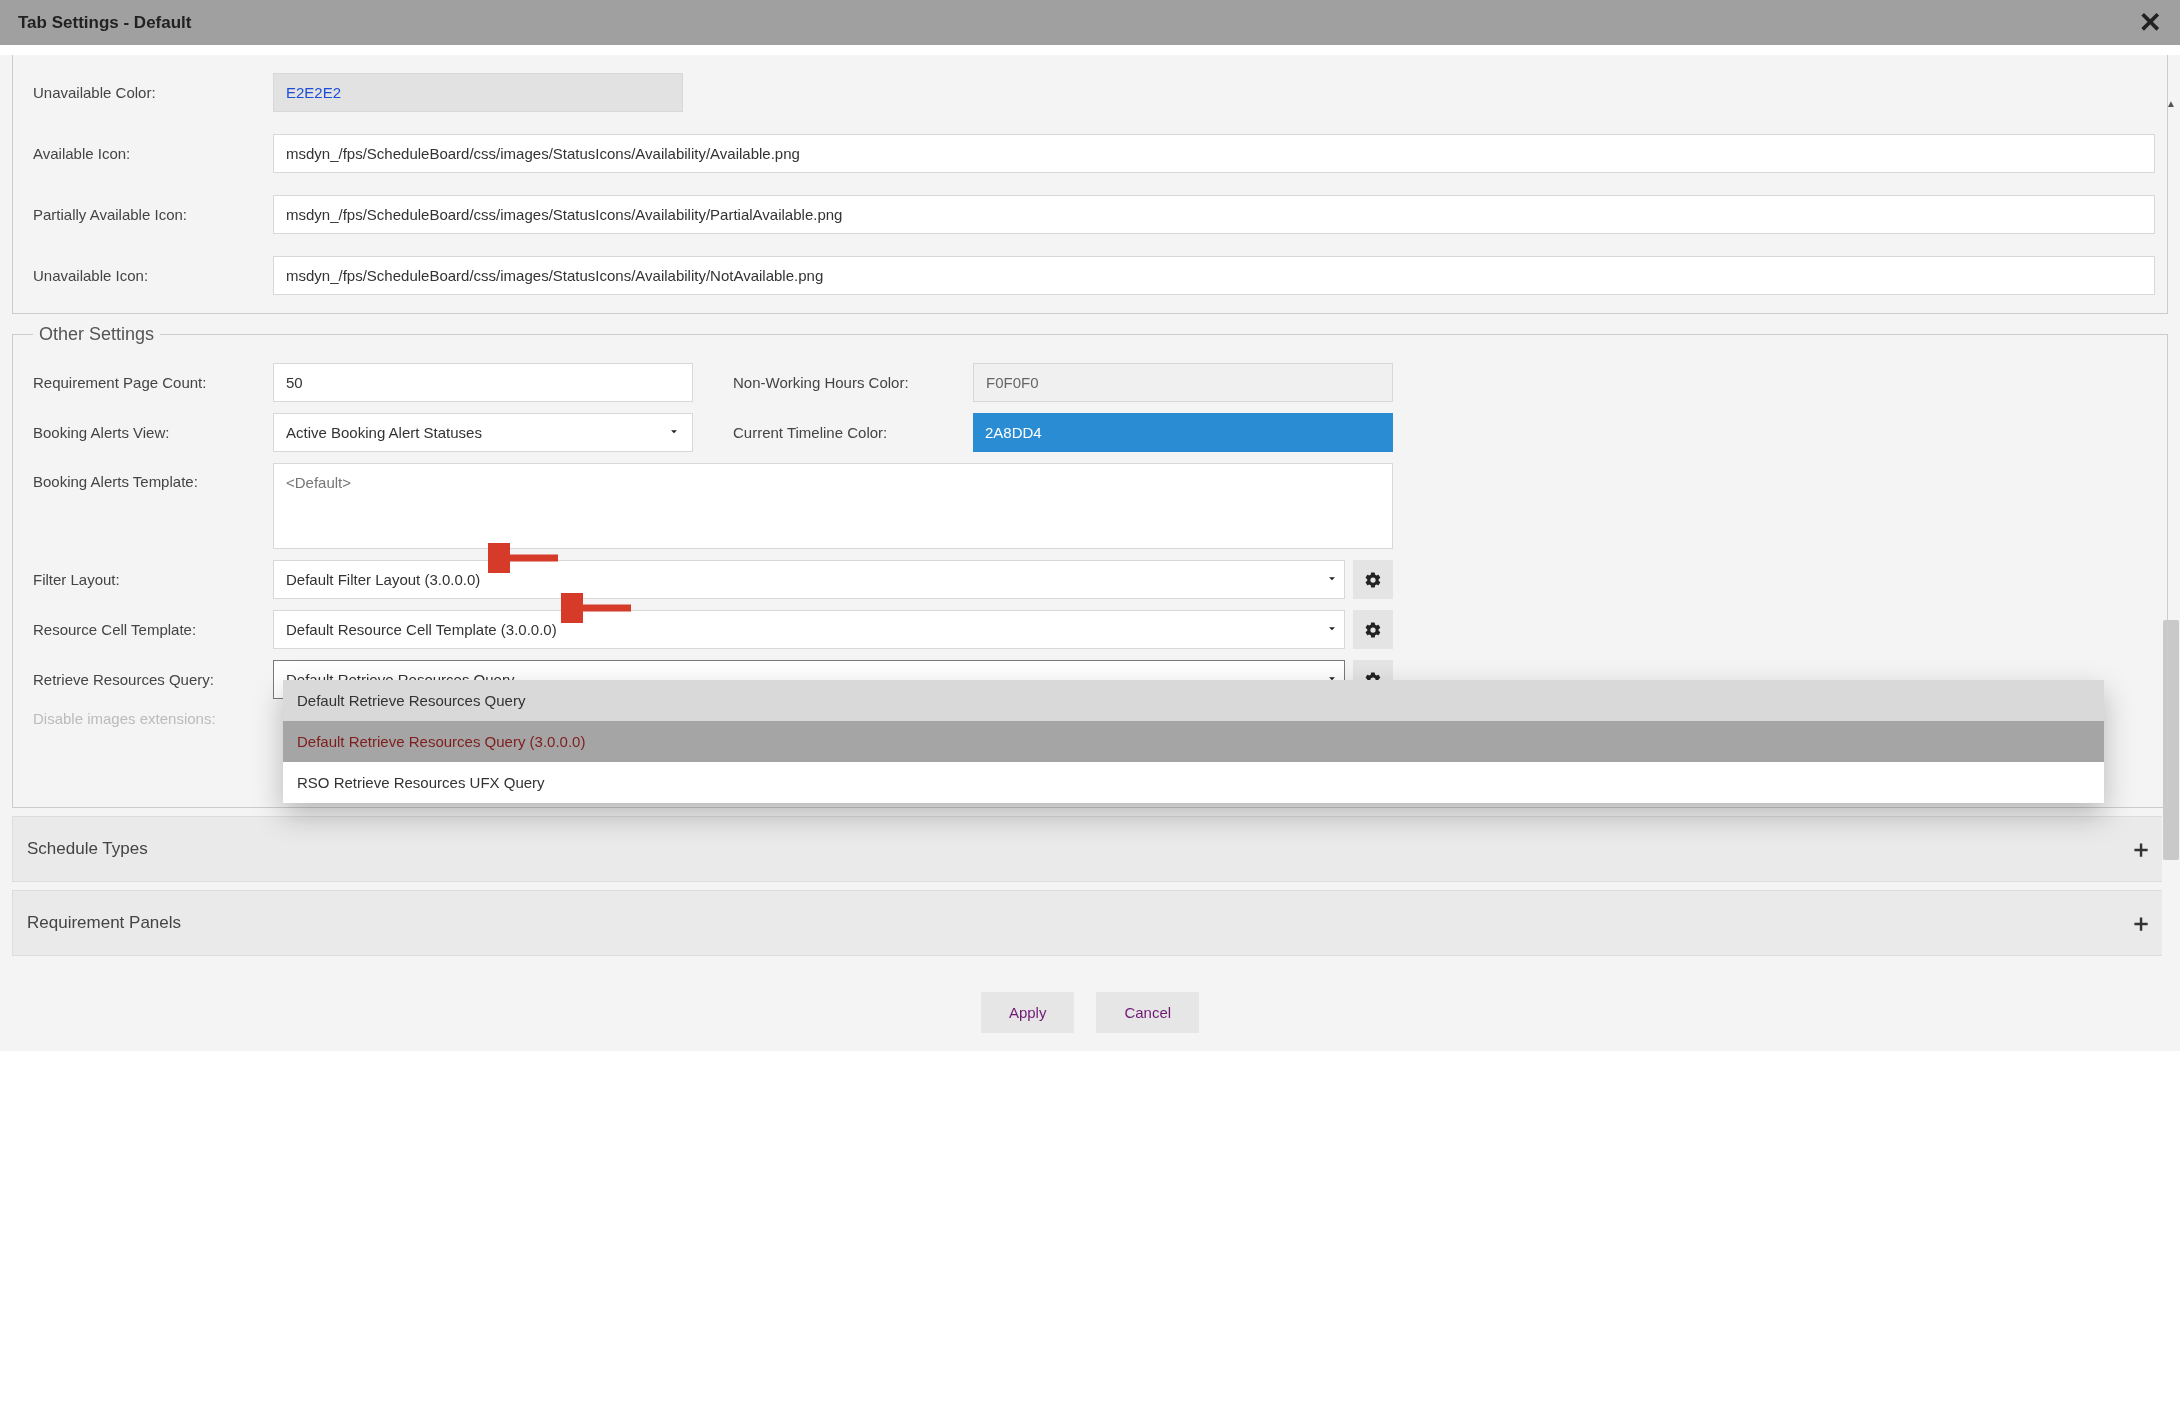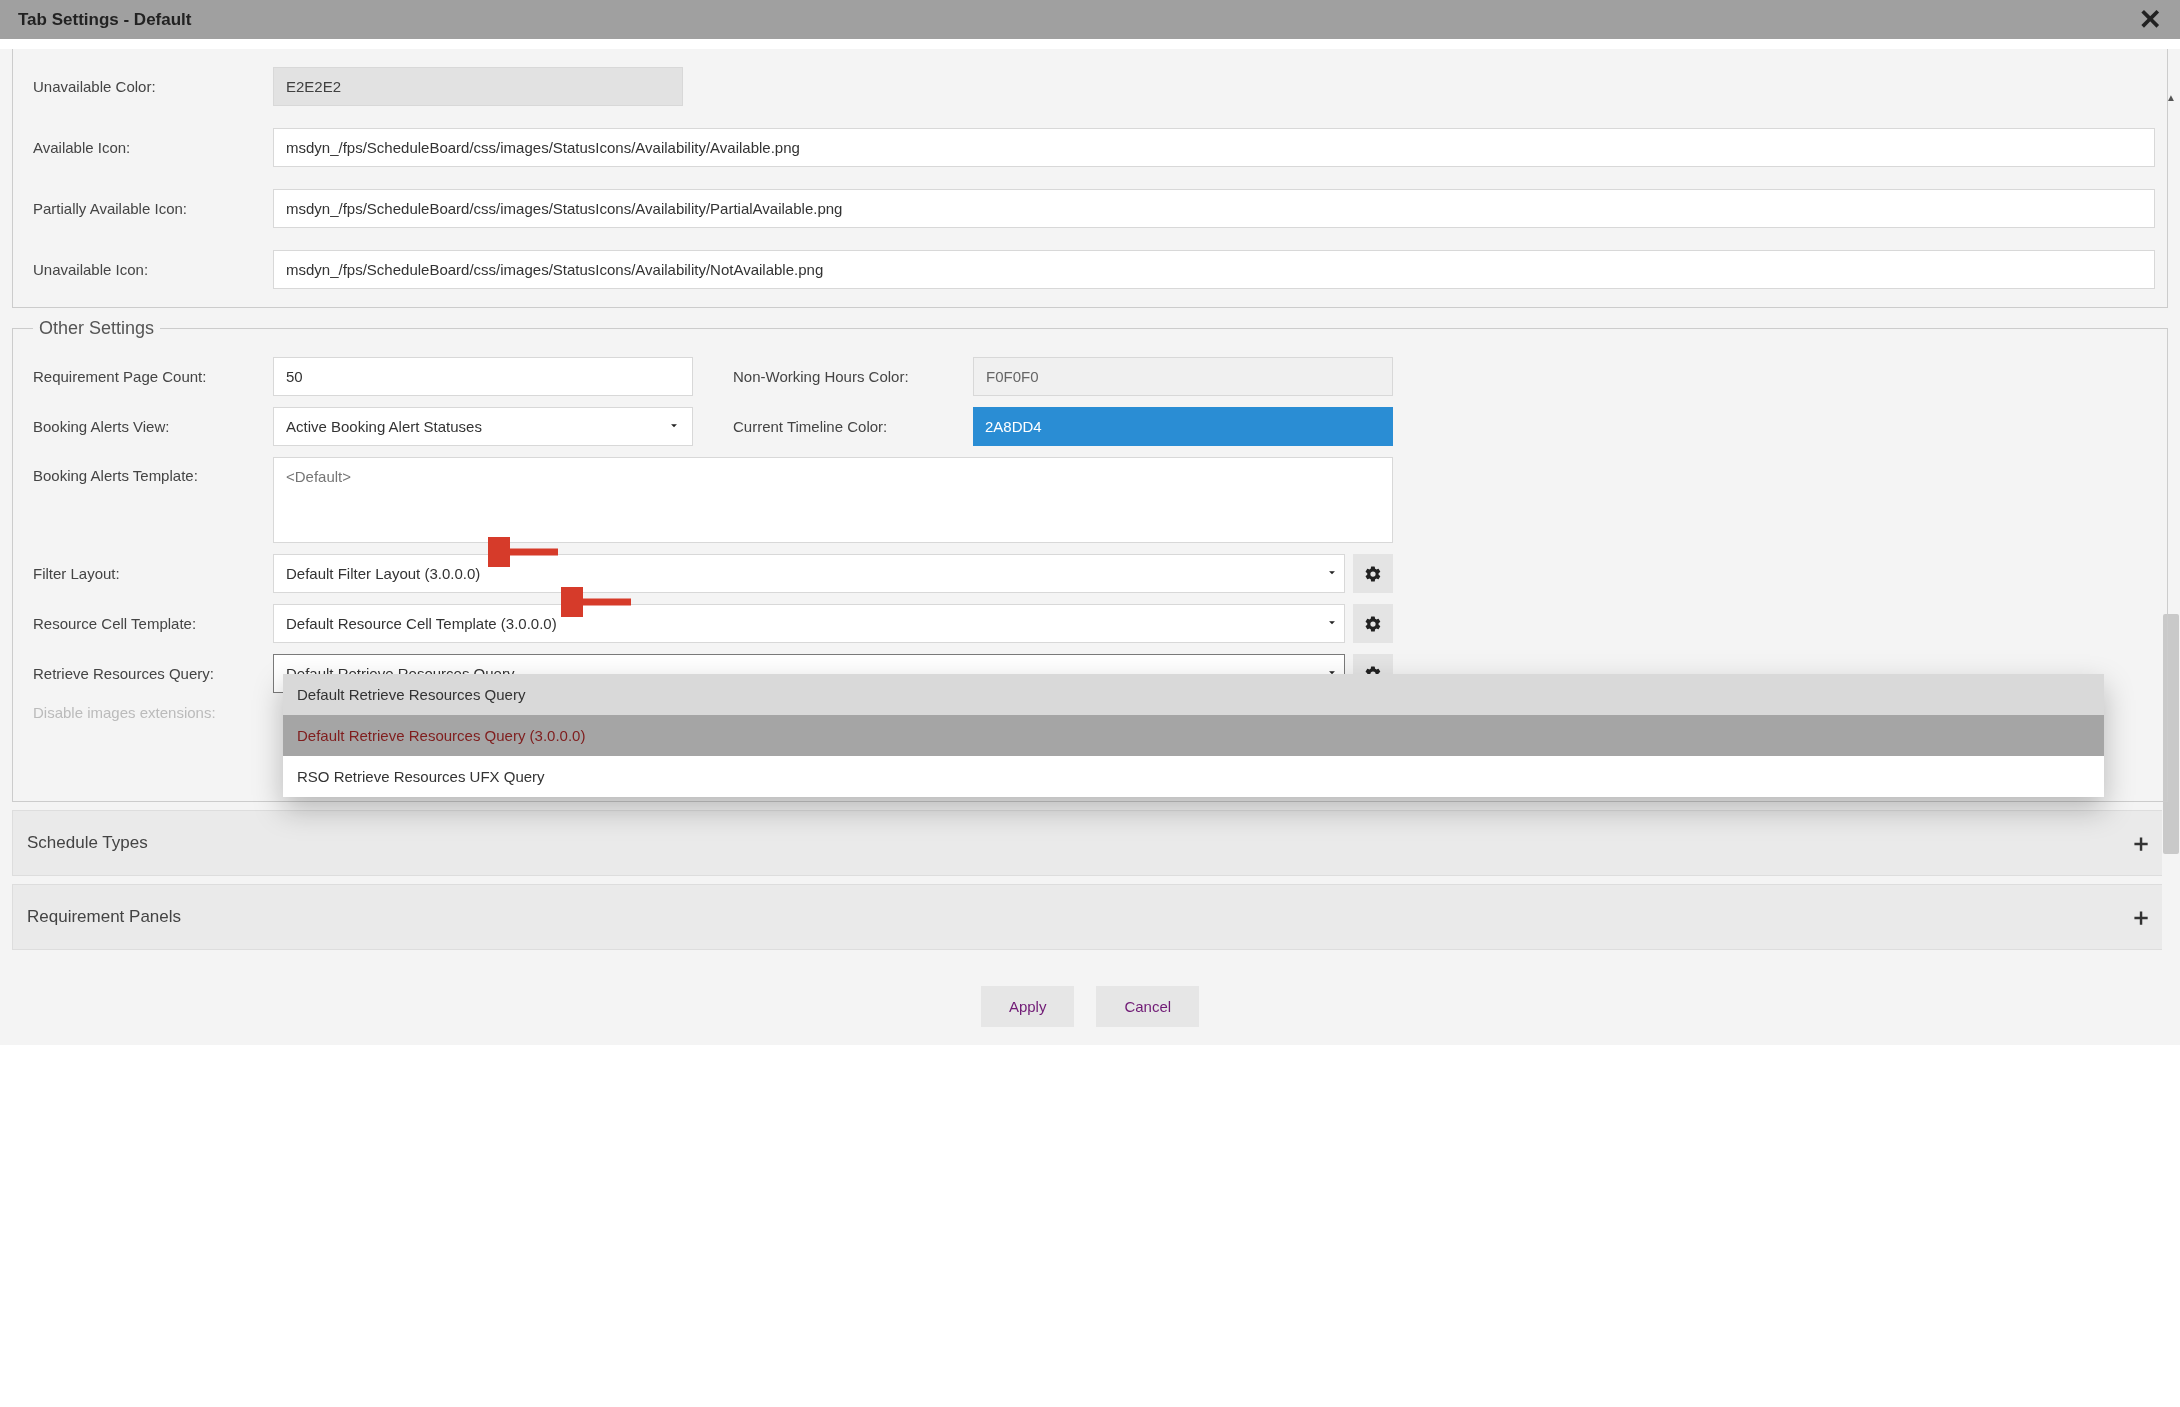--- a/index.html
+++ b/index.html
@@ -7,21 +7,21 @@
     margin: 0; padding: 0;
     font-family: "Segoe UI", -apple-system, Tahoma, sans-serif;
     font-size: 15px;
     color: #333;
     background: #fff;
   }
   .root { width: 100%; }
   .titlebar {
     background: #a0a0a0;
     color: #222;
-    height: 39px;
+    height: 45px;
     display: flex;
     align-items: center;
     padding: 0 18px;
     font-size: 17px;
     font-weight: 600;
     justify-content: space-between;
   }
   .titlebar .close-x { font-size: 28px; font-weight: 700; cursor: pointer; }
   .body-area {
     position: relative;
@@ -63,21 +63,21 @@
     padding: 10px 12px;
     border: 1px solid #d8d8d8;
     background: #fff;
     color: #333;
     outline: none;
   }
   .colorbox-disabled {
     background: #e2e2e2;
     border: 1px solid #d8d8d8;
     padding: 10px 12px;
-    color: #404040;
+    color: #1d4ed8;
     max-width: 410px;
   }
   .colorbox-light {
     border: 1px solid #d8d8d8;
     padding: 10px 12px;
     background: #f0f0f0;
     color: #666;
   }
   .colorbox-blue {
     border: none;

